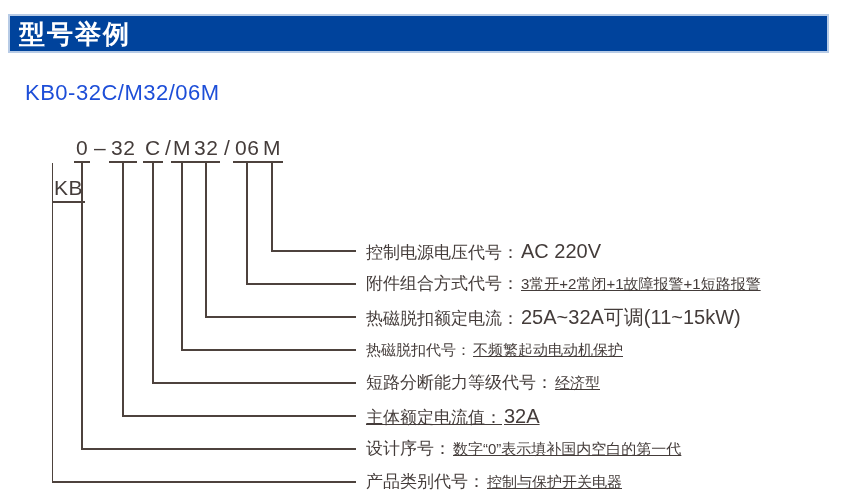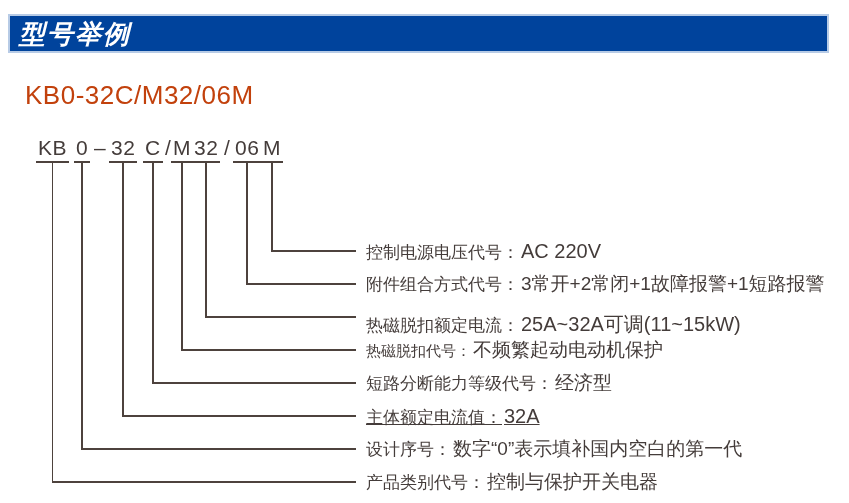--- a/index.html
+++ b/index.html
@@ -16,35 +16,35 @@
     background:#ffffff;
     font-family:"Liberation Sans","DejaVu Sans",sans-serif;
     color:var(--c-text);
     overflow:hidden;
   }
   .header-bar{
     position:absolute;left:8px;top:14px;
     width:821px;height:39px;
     background:var(--c-blue);
     border:2px solid var(--c-blue-border);
-    display:flex;align-items:center;font-style:italic;
+    display:flex;align-items:center;
   }
   .header-title{
     color:#ffffff;
     font-size:26px;
     font-weight:bold;
     letter-spacing:2px;
     padding-left:9px;
     line-height:1;
   }
   .model-title{
     position:absolute;left:25px;top:80px;
-    font-size:26px;
+    font-size:22px;
     letter-spacing:0.5px;
-    color:#c2410c;
+    color:#1d4ed8;
   }
   .codes-row{
     position:absolute;left:0;top:137px;width:100%;height:30px;
   }
   .code-seg{
     position:absolute;top:0;
     font-size:21px;
     line-height:22px;
     letter-spacing:0.5px;
     padding:0 2px 2px 2px;
@@ -55,35 +55,35 @@
   .vline,.hline{position:absolute;background:var(--c-line);}
   .desc-row{
     position:absolute;left:366px;
     height:24px;line-height:24px;
     white-space:nowrap;
   }
   .lbl,.val{vertical-align:baseline;}
   .lbl.lg{font-size:17px;}
   .lbl.sm{font-size:15px;}
   .val.lg{font-size:20px;margin-left:2px;}
-  .val.sm{font-size:19px;margin-left:2px;}
+  .val.sm{font-size:15px;margin-left:2px;text-decoration:underline;}
 </style>
 </head>
 <body>
 
 <div class="page">
 
   <div class="header-bar">
     <span class="header-title">型号举例</span>
   </div>
 
   <div class="model-title">KB0-32C/M32/06M</div>
 
   <div class="codes-row" id="codes">
-      <span class="code-seg u" style="left: 36px;">KB</span>
+      <span class="code-seg u" style="left: 52px; margin-top: 40px;">KB</span>
       <span class="code-seg u" style="left: 74px;">0</span>
       <span class="code-seg" style="left: 92px;">–</span>
       <span class="code-seg u" style="left: 109px;">32</span>
       <span class="code-seg u" style="left: 143px;">C</span>
       <span class="code-seg" style="left: 163px;">/</span>
       <span class="code-seg u" style="left: 171px;">M</span>
       <span class="code-seg u" style="left: 192px;">32</span>
       <span class="code-seg" style="left: 222px;">/</span>
       <span class="code-seg u" style="left: 233px;">06</span>
       <span class="code-seg u" style="left: 261px;">M</span>
@@ -104,21 +104,21 @@
       <div class="hline" style="left: 205.25px; top: 316.25px; width: 150.75px; height: 1.5px;"></div>
       <div class="vline" style="left: 246.25px; top: 163px; width: 1.5px; height: 121px;"></div>
       <div class="hline" style="left: 246.25px; top: 283.25px; width: 109.75px; height: 1.5px;"></div>
       <div class="vline" style="left: 271.25px; top: 163px; width: 1.5px; height: 88px;"></div>
       <div class="hline" style="left: 271.25px; top: 250.25px; width: 84.75px; height: 1.5px;"></div>
     </div>
 
   <div id="rows">
       <div class="desc-row" style="top: 239px;"><span class="lbl lg">控制电源电压代号：</span><span class="val lg">AC 220V</span></div>
       <div class="desc-row" style="top: 272px;"><span class="lbl lg">附件组合方式代号：</span><span class="val sm">3常开+2常闭+1故障报警+1短路报警</span></div>
-      <div class="desc-row" style="top: 305px; margin-top: 7px;"><span class="lbl lg">热磁脱扣额定电流：</span><span class="val lg">25A~32A可调(11~15kW)</span></div>
+      <div class="desc-row" style="top: 305px;"><span class="lbl lg">热磁脱扣额定电流：</span><span class="val lg">25A~32A可调(11~15kW)</span></div>
       <div class="desc-row" style="top: 338px;"><span class="lbl sm">热磁脱扣代号：</span><span class="val sm">不频繁起动电动机保护</span></div>
       <div class="desc-row" style="top: 371px;"><span class="lbl lg">短路分断能力等级代号：</span><span class="val sm">经济型</span></div>
       <div class="desc-row" style="top: 404px; text-decoration: underline;"><span class="lbl lg">主体额定电流值：</span><span class="val lg">32A</span></div>
       <div class="desc-row" style="top: 437px; text-align: center;"><span class="lbl lg">设计序号：</span><span class="val sm">数字“0”表示填补国内空白的第一代</span></div>
       <div class="desc-row" style="top: 470px;"><span class="lbl lg">产品类别代号：</span><span class="val sm">控制与保护开关电器</span></div>
     </div>
 
 </div>
 
 </body></html>

